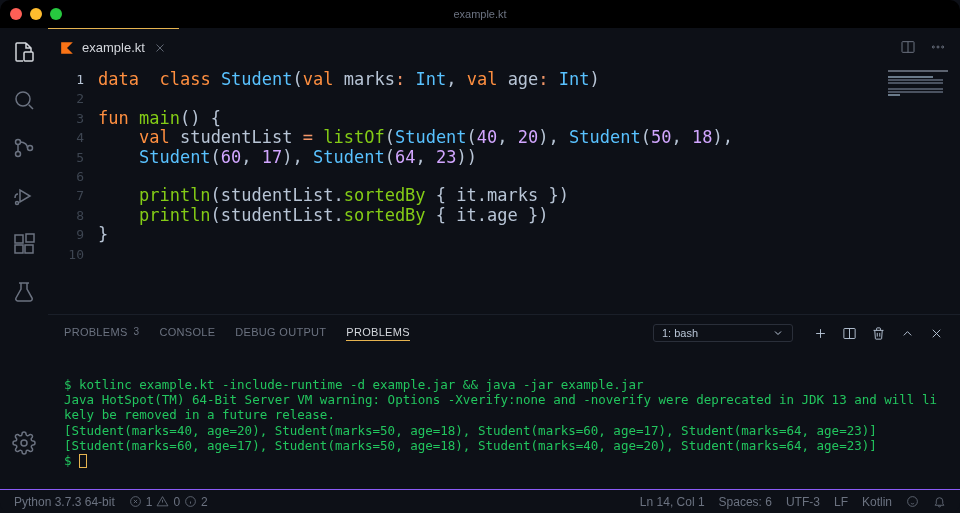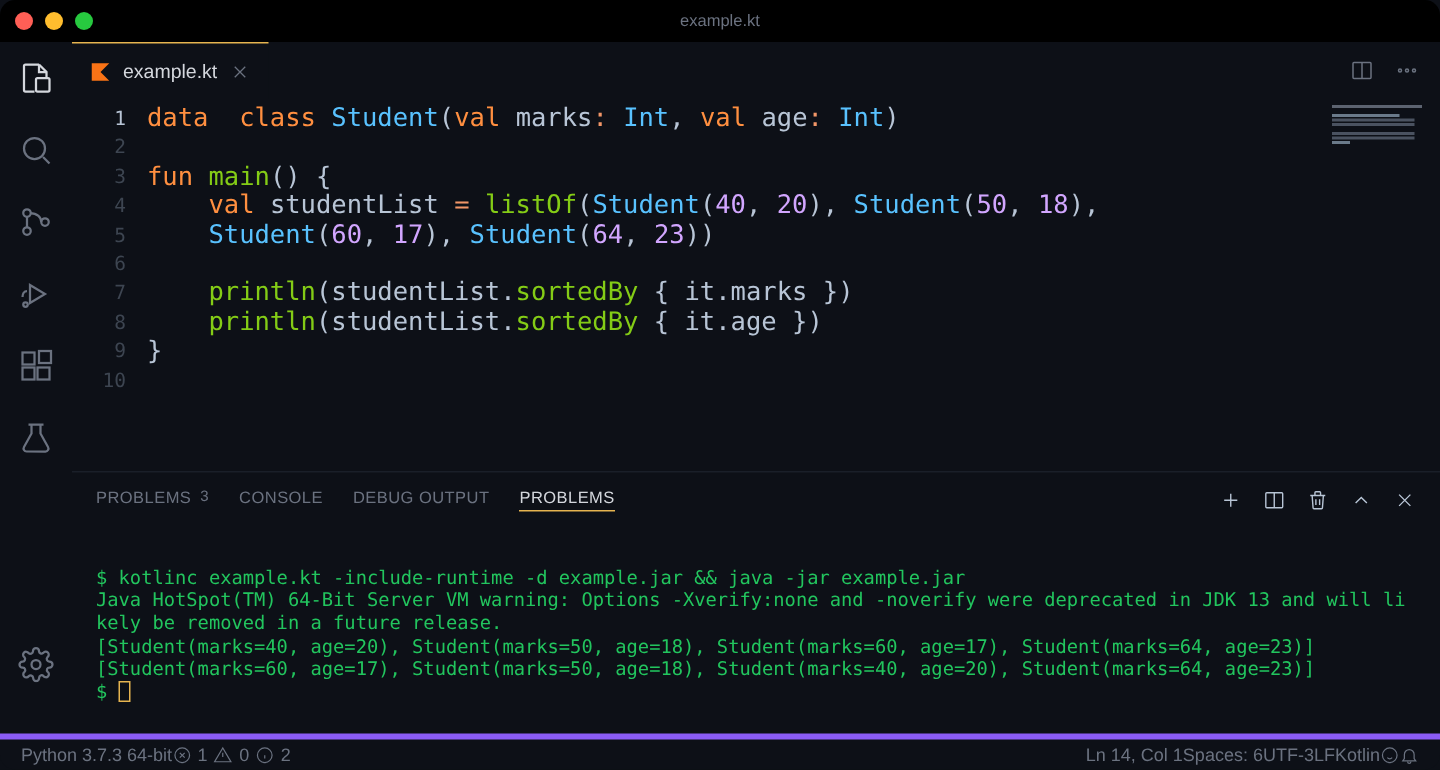--- a/index.html
+++ b/index.html
@@ -56,21 +56,21 @@
 .ptab { cursor: pointer; letter-spacing: 0.3px; display: flex; align-items: center; gap: 6px; padding-bottom: 2px; border-bottom: 1px solid transparent; }
 .ptab.active { color: #d4d7dd; border-bottom: 1px solid #e6b450; }
 .pcount { font-size: 10px; }
 .panel-spacer { flex: 1; }
 .term-select { display: flex; align-items: center; gap: 6px; border: 1px solid #2a2f3a; padding: 2px 8px; border-radius: 3px; font-size: 11px; color: #b8c5d6; cursor: pointer; min-width: 140px; justify-content: space-between; }
 .panel-actions { display: flex; align-items: center; gap: 14px; }
 .panel-actions svg { width: 15px; height: 15px; stroke: #b8c5d6; fill: none; stroke-width: 1.5; cursor: pointer; }
 .term-out { flex: 1; padding: 4px 16px; font-size: 12.5px; line-height: 15.2px; color: #22c55e; white-space: pre-wrap; word-break: break-all; overflow: hidden; }
 .cursor { display: inline-block; width: 8px; height: 14px; border: 1px solid #e6b450; vertical-align: text-bottom; }
 
-.statusbar { height: 24px; background: #0d1017; border-top: 4px solid #8b5cf6; display: flex; align-items: center; padding: 0 14px; font-family: -apple-system, sans-serif; font-size: 12px; color: #6b7280; flex-shrink: 0; }
+.statusbar { height: 24px; background: #0d1017; border-top: 1px solid #8b5cf6; display: flex; align-items: center; padding: 0 14px; font-family: -apple-system, sans-serif; font-size: 12px; color: #6b7280; gap: 14px; flex-shrink: 0; }
 .statusbar .sp { flex: 1; }
 .sb-item { display: flex; align-items: center; gap: 4px; cursor: pointer; }
 .sb-item svg { width: 13px; height: 13px; stroke: #6b7280; fill: none; stroke-width: 1.5; }
 </style>
 </head>
 <body>
 
 <div class="window">
 
   <div class="titlebar">
@@ -175,20 +175,26 @@
       <div class="panel">
         <div class="panel-tabs">
           <div class="ptab">
             <span>PROBLEMS</span>
             <span class="pcount">3</span>
           </div>
           <div class="ptab">CONSOLE</div>
           <div class="ptab">DEBUG OUTPUT</div>
           <div class="ptab active">PROBLEMS</div>
           <div class="panel-spacer"></div>
+          <div class="term-select">
+            <span>1: bash</span>
+            <svg width="12" height="12" viewBox="0 0 24 24" stroke="#b8c5d6" fill="none" stroke-width="2">
+                <path d="m6 9 6 6 6-6"></path>
+              </svg>
+          </div>
           <div class="panel-actions">
             <svg viewBox="0 0 24 24">
                 <path d="M12 5v14M5 12h14"></path>
               </svg>
             <svg viewBox="0 0 24 24">
                 <rect x="3" y="4" width="18" height="16" rx="1"></rect>
                 <path d="M12 4v16"></path>
               </svg>
             <svg viewBox="0 0 24 24">
                 <path d="M4 7h16M10 11v6M14 11v6M6 7l1 13a1 1 0 0 0 1 1h8a1 1 0 0 0 1-1l1-13M9 7V4a1 1 0 0 1 1-1h4a1 1 0 0 1 1 1v3"></path>

